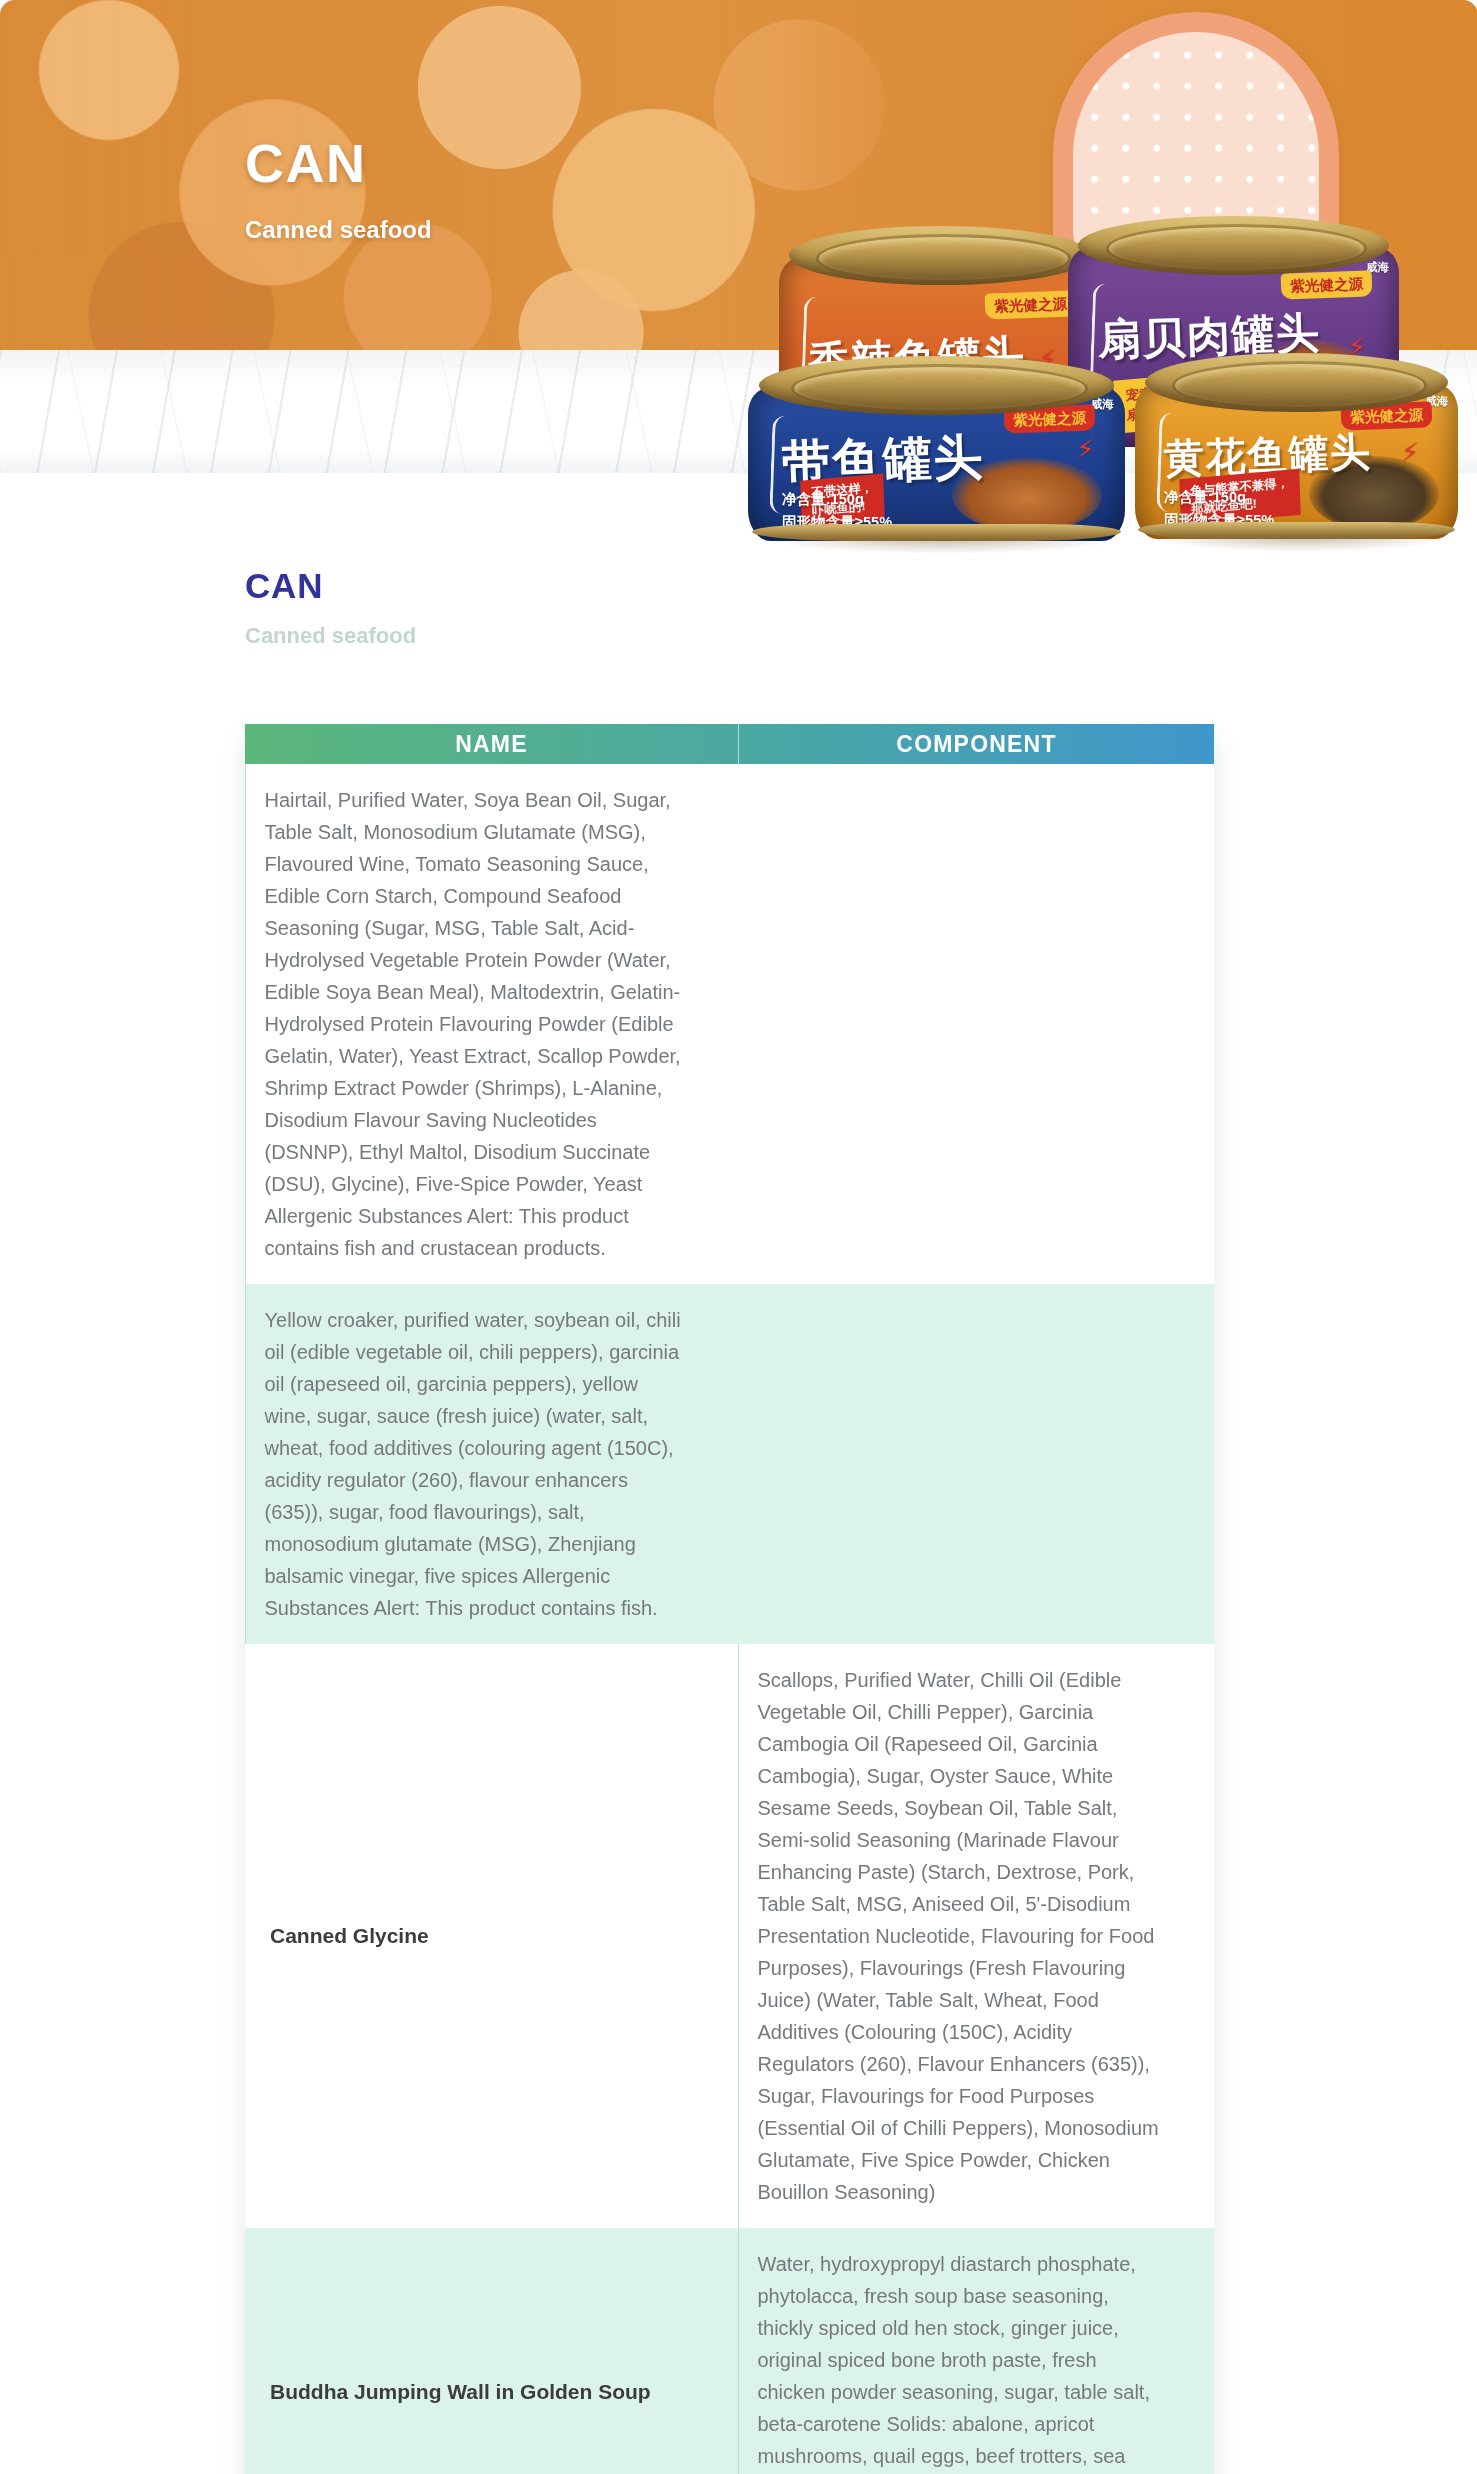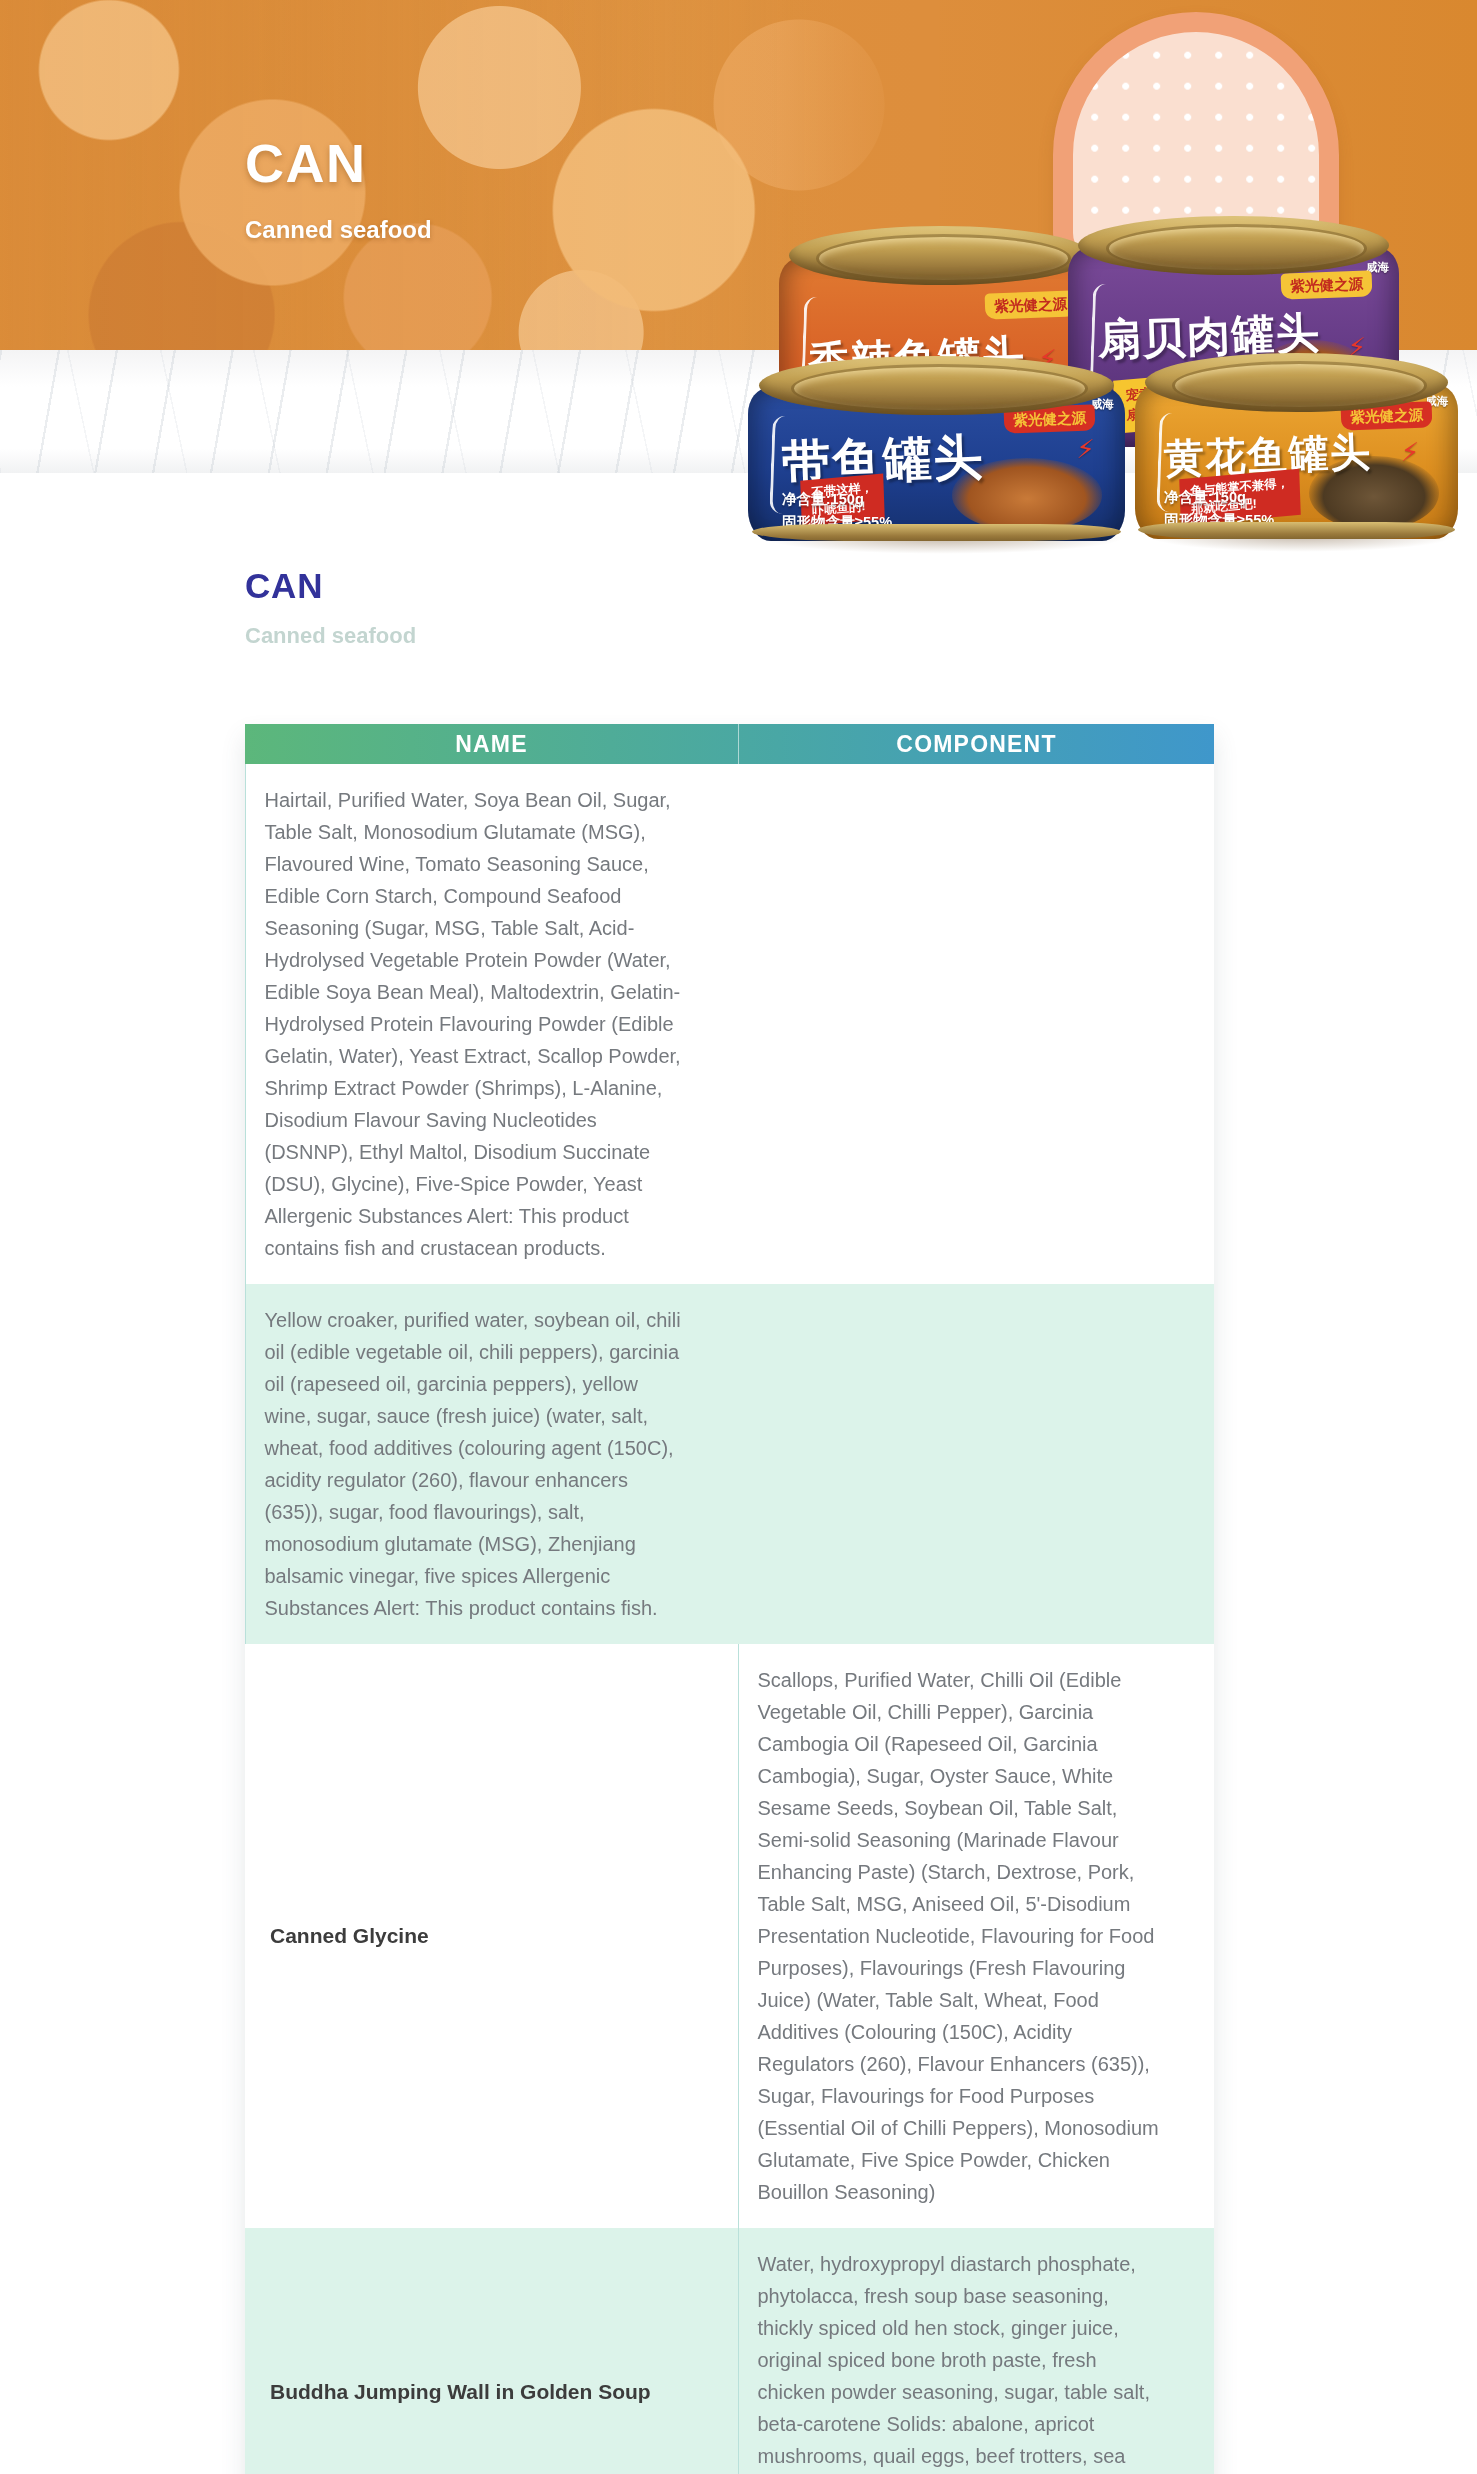--- a/index.html
+++ b/index.html
@@ -1,17 +1,17 @@
 <!DOCTYPE html>
 <html style="font-size:12.3px"><head>
 <meta charset="utf-8">
 <style>
   * { margin:0; padding:0; box-sizing:border-box; }
   body { font-family:"Liberation Sans","DejaVu Sans",sans-serif; background:#ffffff; }
-  .page { position:relative; width:1478px; height:2475px; background:#ffffff; overflow:hidden; }
+  .page { position:relative; width:1478px; height:2475px; background:#ffffff; overflow:hidden;border-radius:15px; }
 
   
   .hero { position:absolute; left:0; top:0; width:1478px; height:350px;
           background:linear-gradient(90deg,#d2812e 0%,#dd9240 45%,#dd8e3c 62%,#d9882f 100%); }
   .scallops { position:absolute; left:0; top:0; width:908px; height:350px; opacity:.85;
     background:
       radial-gradient(circle at 12% 20%, rgba(248,200,140,.85) 0 69px, rgba(248,200,140,0) 71px),
       radial-gradient(circle at 30% 55%, rgba(240,176,106,.9) 0 92px, rgba(240,176,106,0) 94px),
       radial-gradient(circle at 55% 25%, rgba(248,204,150,.8) 0 81px, rgba(248,204,150,0) 82px),
       radial-gradient(circle at 72% 60%, rgba(246,195,130,.9) 0 100px, rgba(246,195,130,0) 102px),

